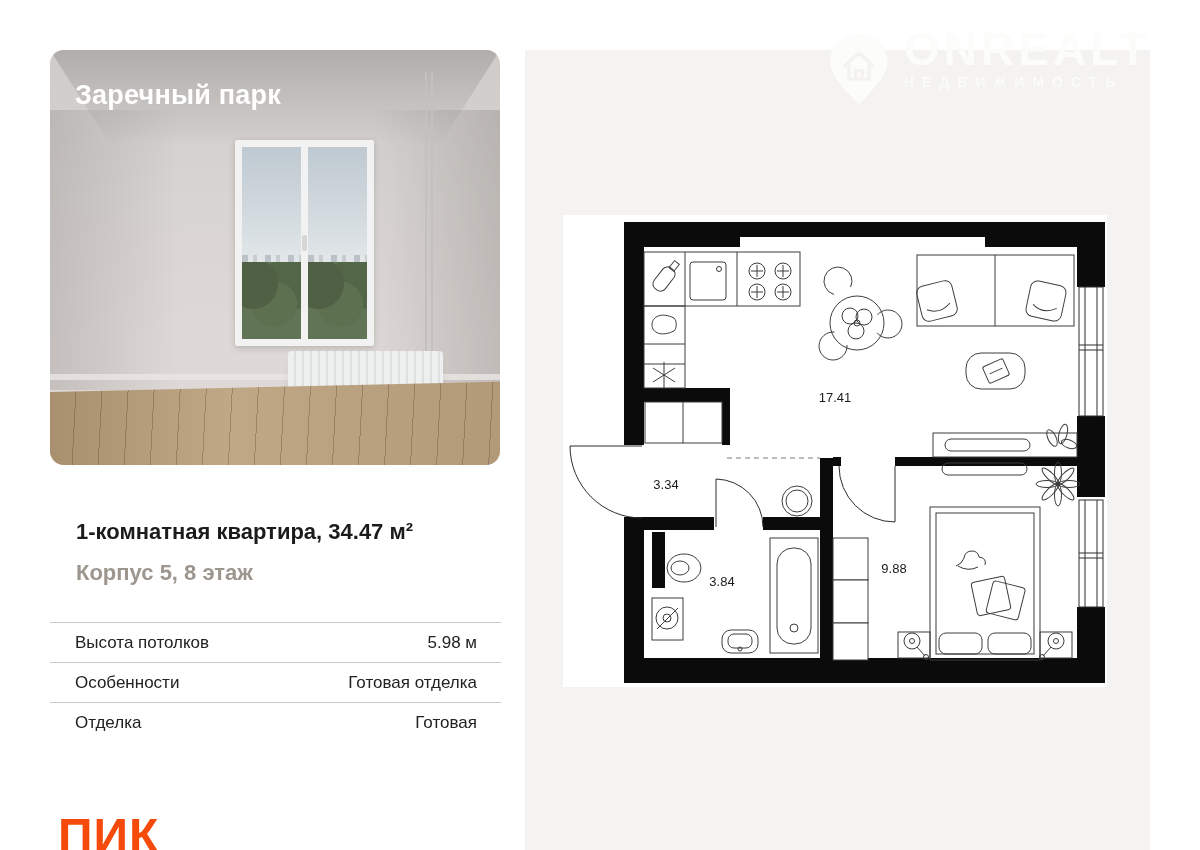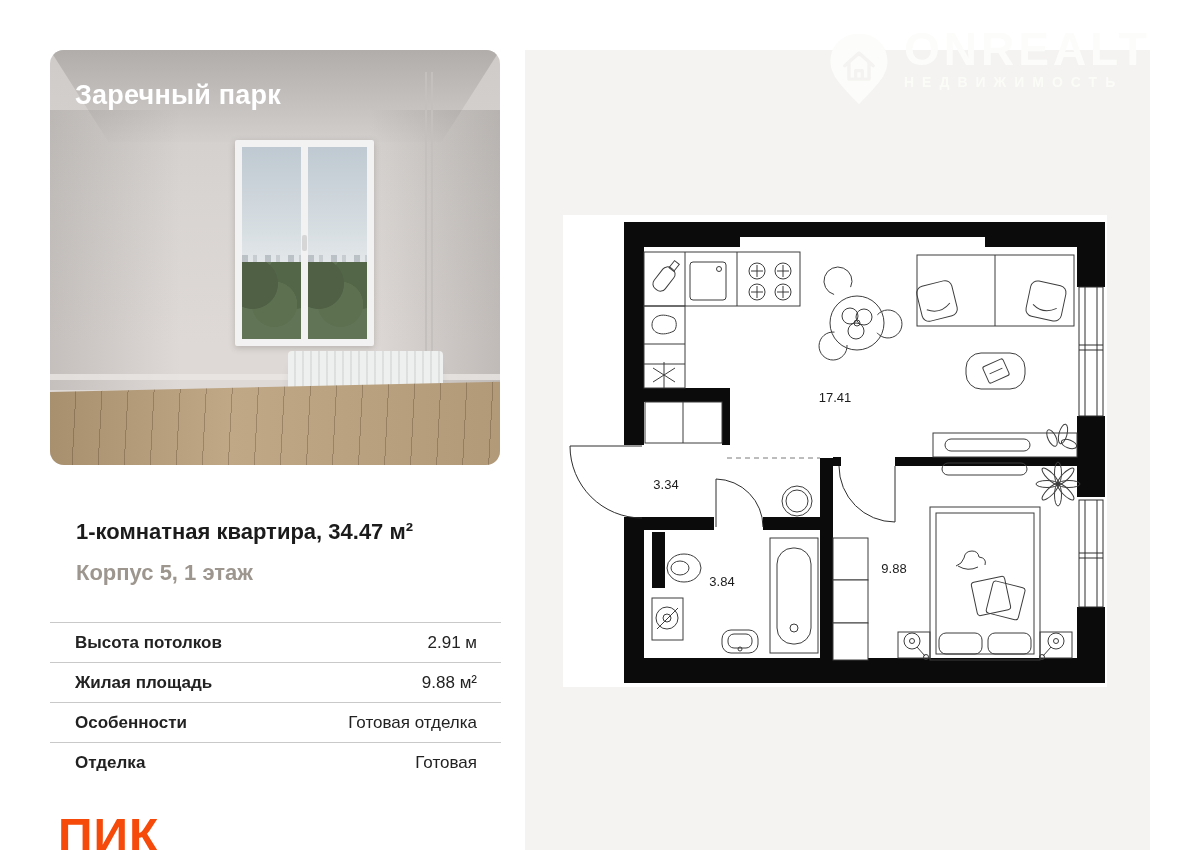--- a/index.html
+++ b/index.html
@@ -65,21 +65,21 @@
   .fp-label { font-size:13px; fill:#1c1c1c; }
 
   
   .listing-title { position:absolute; left:76px; top:519px; font-size:22px; font-weight:700; color:#1b1b1b; }
   .listing-subtitle { position:absolute; left:76px; top:560px; font-size:22px; font-weight:700; color:#9d968f; }
 
   
   .details-table { position:absolute; left:50px; top:622px; width:451px; }
   .detail-row { height:40px; border-top:1px solid #c9c9c9; display:flex;
     align-items:center; justify-content:space-between; padding:0 24px 0 25px; }
-  .detail-label { font-size:17px; font-weight:700; color:#222222; }
+  .detail-label { font-size:17px; font-weight:400; color:#222222; }
   .detail-value { font-size:17px; font-weight:400; color:#222222; }
 
   
   .pik-logo { position:absolute; left:58px; top:812px; font-size:48px; font-weight:800;
     letter-spacing:1px; color:#f54a0a; line-height:1; }
 </style>
 </head>
 <body>
 
 <div class="page">
@@ -325,30 +325,26 @@
       </g>
 
       <text class="fp-label" x="835" y="402" text-anchor="middle">17.41</text>
       <text class="fp-label" x="666" y="489" text-anchor="middle">3.34</text>
       <text class="fp-label" x="722" y="586" text-anchor="middle">3.84</text>
       <text class="fp-label" x="894" y="573" text-anchor="middle">9.88</text>
     </svg>
   </div>
 
   <div class="listing-title">1-комнатная квартира, 34.47 м²</div>
-  <div class="listing-subtitle">Корпус 5, 1 этаж</div>
+  <div class="listing-subtitle">Корпус 5, 8 этаж</div>
 
   <div class="details-table">
     <div class="detail-row">
       <span class="detail-label">Высота потолков</span>
-      <span class="detail-value">2.91 м</span>
-    </div>
-    <div class="detail-row">
-      <span class="detail-label">Жилая площадь</span>
-      <span class="detail-value">9.88 м²</span>
+      <span class="detail-value">5.98 м</span>
     </div>
     <div class="detail-row">
       <span class="detail-label">Особенности</span>
       <span class="detail-value">Готовая отделка</span>
     </div>
     <div class="detail-row">
       <span class="detail-label">Отделка</span>
       <span class="detail-value">Готовая</span>
     </div>
   </div>

